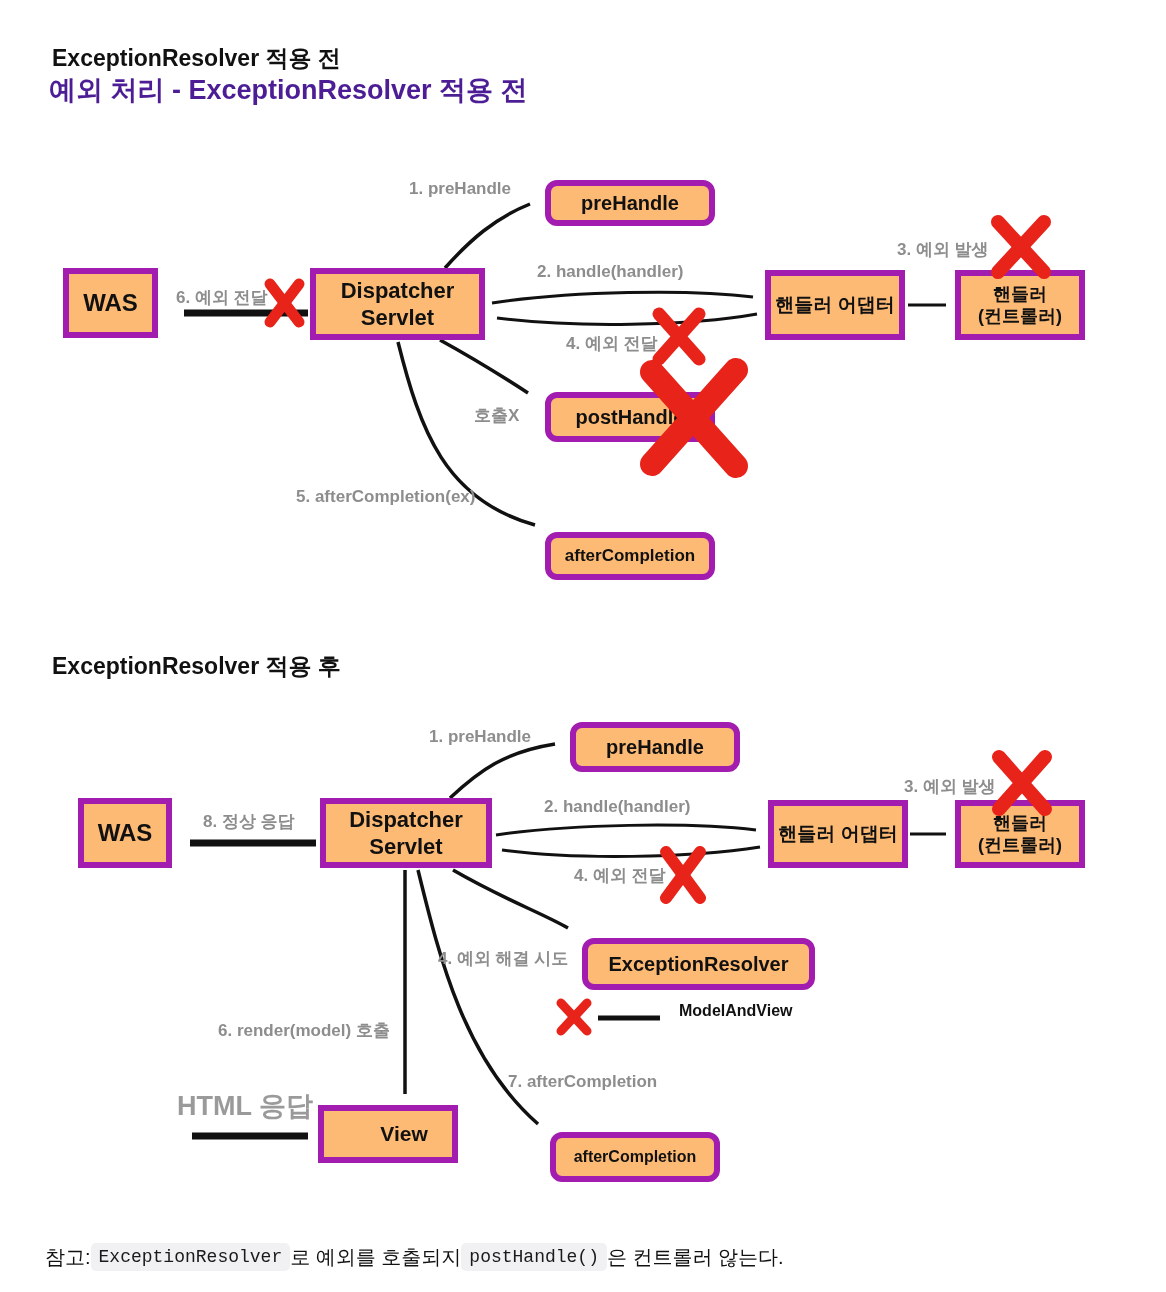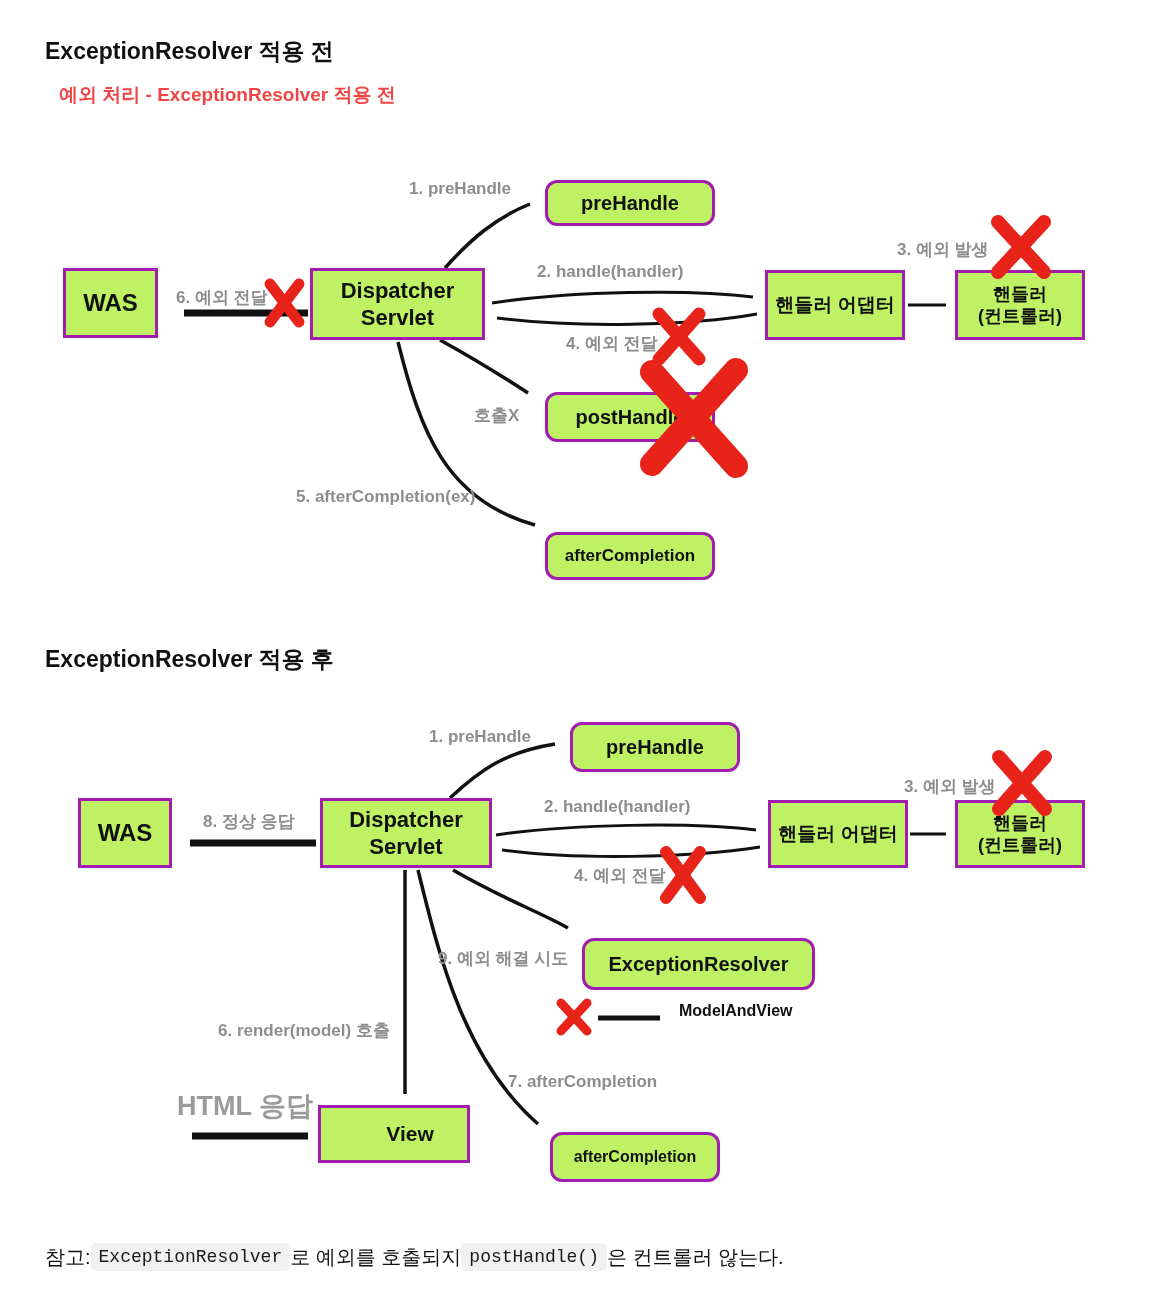--- a/index.html
+++ b/index.html
@@ -1,23 +1,23 @@
 <!DOCTYPE html>
 <html><head>
 <meta charset="utf-8">
 <style>
   html,body{margin:0;padding:0;background:#ffffff;}
   body{font-family:"Liberation Sans","DejaVu Sans",sans-serif;color:#111;}
   .canvas{position:relative;width:1166px;height:1292px;background:#fff;overflow:hidden;}
   .layer{position:absolute;left:0;top:0;width:1166px;height:1292px;}
   .arrows{z-index:1;}
   .xmarks{z-index:3;pointer-events:none;}
-  .ttl{position:absolute;z-index:2;font-weight:bold;font-size:23px;color:#111;margin:0;white-space:nowrap;}
-  .sub{position:absolute;z-index:2;font-weight:bold;font-size:19px;color:#ef4444;margin:14px;white-space:nowrap;}
-  .box{position:absolute;z-index:2;background:#bef264;border:3px solid #a21caf;display:flex;flex-direction:column;
+  .ttl{position:absolute;z-index:2;font-weight:bold;font-size:23px;color:#111;margin:7px;white-space:nowrap;}
+  .sub{position:absolute;z-index:2;font-weight:bold;font-size:27px;color:#4c1d95;margin:4px;white-space:nowrap;}
+  .box{position:absolute;z-index:2;background:#fdba74;border:6px solid #a21caf;display:flex;flex-direction:column;
        align-items:center;justify-content:center;font-weight:bold;text-align:center;line-height:1.25;box-sizing:border-box;}
   .rbox{border-radius:12px;}
   .glabel{position:absolute;z-index:2;font-weight:bold;font-size:17px;color:#8d8d8d;white-space:nowrap;}
   .biggray{position:absolute;z-index:2;font-weight:bold;font-size:27px;color:#9a9a9a;white-space:nowrap;}
   .blackbig{position:absolute;z-index:2;font-weight:bold;font-size:16px;color:#111;white-space:nowrap;}
   .footer{position:absolute;z-index:2;left:45px;top:1243px;font-size:20px;color:#111;white-space:nowrap;display:flex;align-items:center;}
   .chip{font-family:"Liberation Mono","DejaVu Sans Mono",monospace;font-size:18px;background:#f1f1f3;
         padding:4px 8px;border-radius:5px;color:#1a1a1a;}
   svg path, svg line{fill:none;}
 </style>
@@ -108,32 +108,32 @@
   <div class="box" style="left:768px;top:800px;width:140px;height:68px;font-size:19px;">
       <span>핸들러 어댑터</span>
     </div>
   <div class="box" style="left:955px;top:800px;width:130px;height:68px;font-size:18px;">
     <span>핸들러</span>
     <span>(컨트롤러)</span>
   </div>
   <div class="box rbox" style="left:582px;top:938px;width:233px;height:52px;font-size:20px;">
       <span>ExceptionResolver</span>
     </div>
-  <div class="box" style="left:318px;top:1105px;width:152px;height:58px;font-size:21px;padding-left:32px;">
+  <div class="box" style="left:318px;top:1105px;width:140px;height:58px;font-size:21px;padding-left:32px;">
       <span>View</span>
     </div>
   <div class="box rbox" style="left:550px;top:1132px;width:170px;height:50px;font-size:16px;">
       <span>afterCompletion</span>
     </div>
 
   <div class="glabel" style="left:429px;top:727px;">1. preHandle</div>
   <div class="glabel" style="left:544px;top:797px;">2. handle(handler)</div>
   <div class="glabel" style="left:904px;top:775px;">3. 예외 발생</div>
   <div class="glabel" style="left:574px;top:864px;">4. 예외 전달</div>
-  <div class="glabel" style="left:438px;top:947px;">9. 예외 해결 시도</div>
+  <div class="glabel" style="left:438px;top:947px;">4. 예외 해결 시도</div>
   <div class="glabel" style="left:218px;top:1019px;">6. render(model) 호출</div>
   <div class="glabel" style="left:508px;top:1072px;">7. afterCompletion</div>
   <div class="glabel" style="left:203px;top:810px;">8. 정상 응답</div>
   <div class="biggray" style="left:177px;top:1088px;">HTML 응답</div>
   <div class="blackbig" style="left:679px;top:1002px;">ModelAndView</div>
 
   <svg class="layer xmarks" viewBox="0 0 1166 1292">
 
     <g stroke="#e8231a" stroke-linecap="round">
       <path d="M998,222 L1044,272" stroke-width="14"></path>

